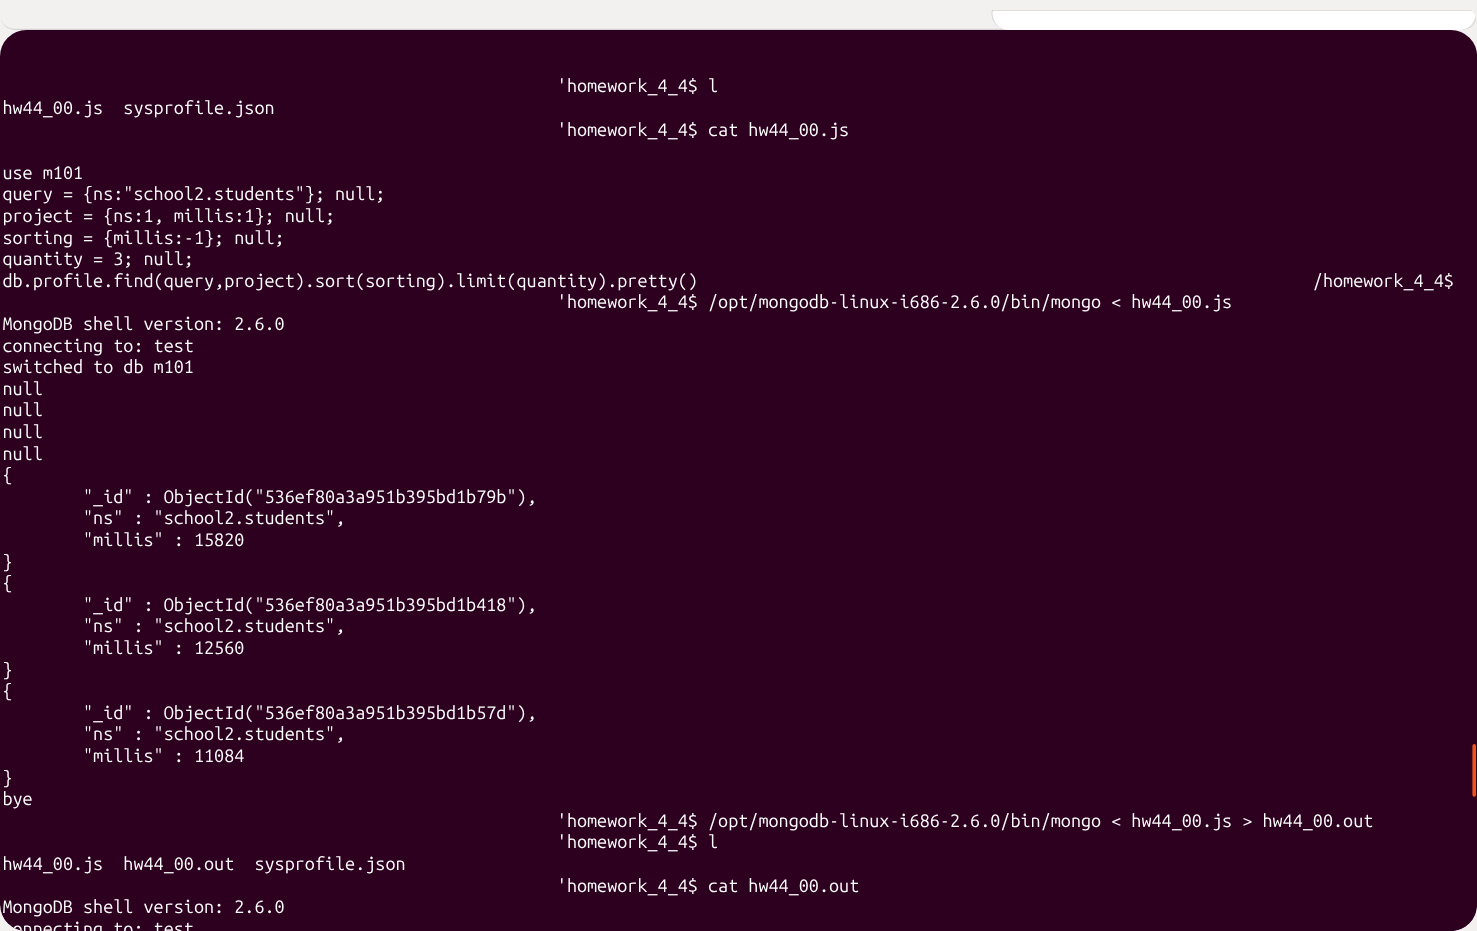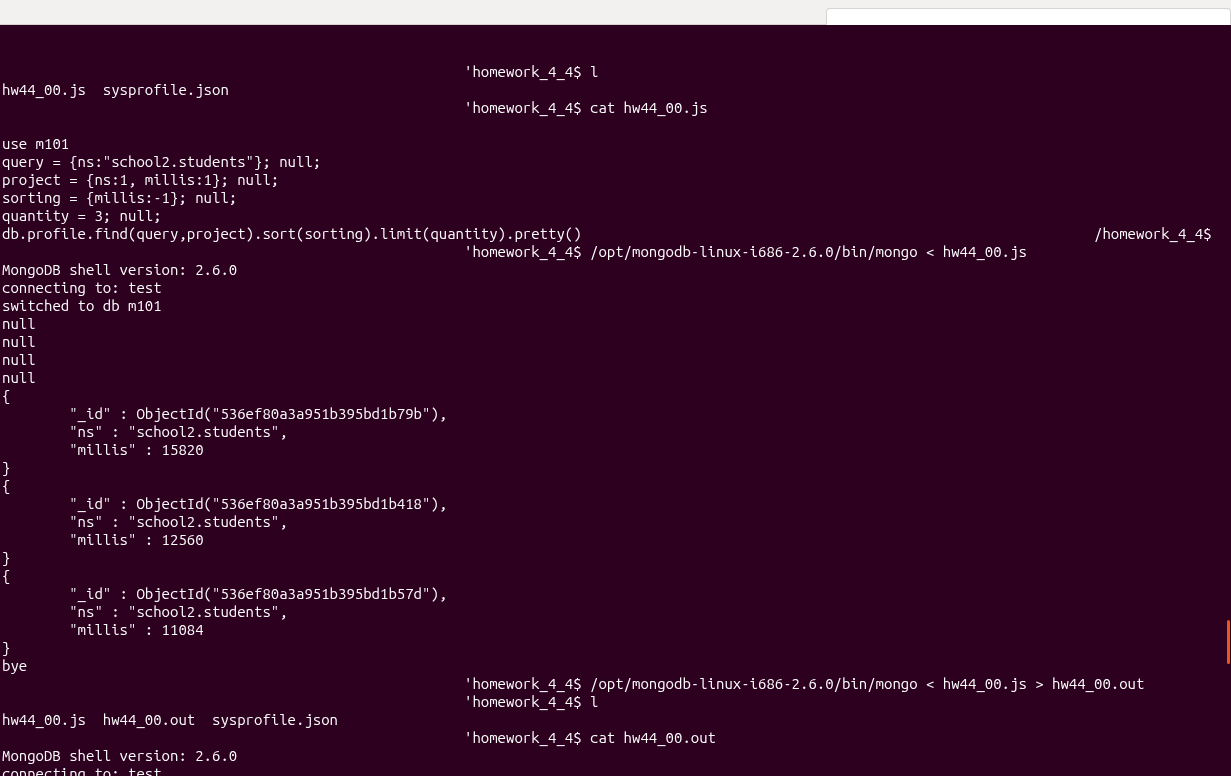--- a/index.html
+++ b/index.html
@@ -1,15 +1,15 @@
 <!DOCTYPE html>
 <html><head>
 <meta charset="utf-8">
 <style>
-  * { margin: 0; padding: 0; box-sizing: border-box; }
+  * { margin: 0; padding: 0; box-sizing: border-box; border-radius: 22px; }
   html, body { width: 1231px; height: 776px; overflow: hidden; }
   body {
     font-family: "Ubuntu Mono", "DejaVu Sans Mono", "Consolas", monospace;
     font-size: 15px;
     line-height: 18px;
     background: #f2f1f0;
   }
   .titlebar {
     height: 25px;
     background: #f2f1f0;

